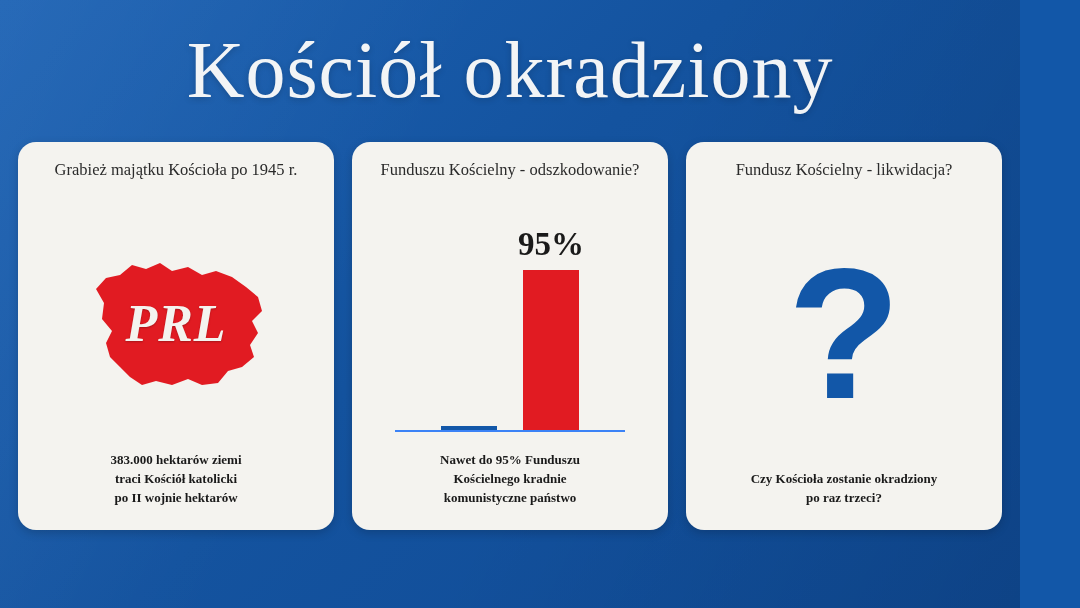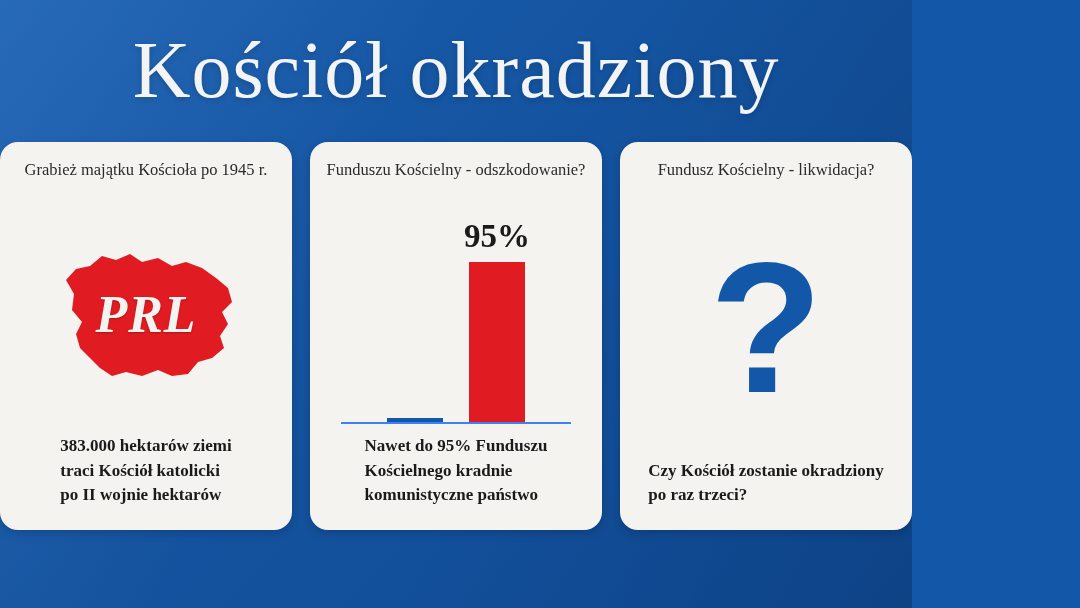--- a/index.html
+++ b/index.html
@@ -2,21 +2,21 @@
 <html lang="pl"><head>
 <meta charset="utf-8">
 <style>
   html, body {
     margin: 0;
     padding: 0;
     background: #1257a8;
   }
   .slide {
     position: relative;
-    width: 912px;
+    width: 1020px;
     height: 608px;
     background: linear-gradient(135deg, #1c62b4 0%, #14539f 45%, #0f4a95 100%);
     overflow: hidden;
     font-family: "Liberation Serif", serif;
   }
   .slide::before {
     content: "";
     position: absolute;
     inset: 0;
     background:
@@ -67,23 +67,23 @@
     flex: 1;
     width: 100%;
     display: flex;
     align-items: center;
     justify-content: center;
     position: relative;
   }
   .card-caption {
     font-family: "Liberation Serif", serif;
     font-weight: bold;
-    font-size: 17px;
+    font-size: 13px;
     color: #1a1a1a;
-    text-align: left;
+    text-align: center;
     line-height: 1.45;
     padding-bottom: 6px;
   }
 
   
   .map-wrap {
     position: relative;
     width: 200px;
     height: 160px;
   }
@@ -184,19 +184,19 @@
         <div>komunistyczne państwo</div>
       </div>
     </div>
 
     <div class="card">
       <div class="card-heading">Fundusz Kościelny - likwidacja?</div>
       <div class="card-visual">
         <div class="qmark">?</div>
       </div>
       <div class="card-caption">
-        <div>Czy Kościół zostanie okradziony</div>
+        <div>Czy Kościoła zostanie okradziony</div>
         <div>po raz trzeci?</div>
       </div>
     </div>
 
   </div>
 </div>
 
 </body></html>

